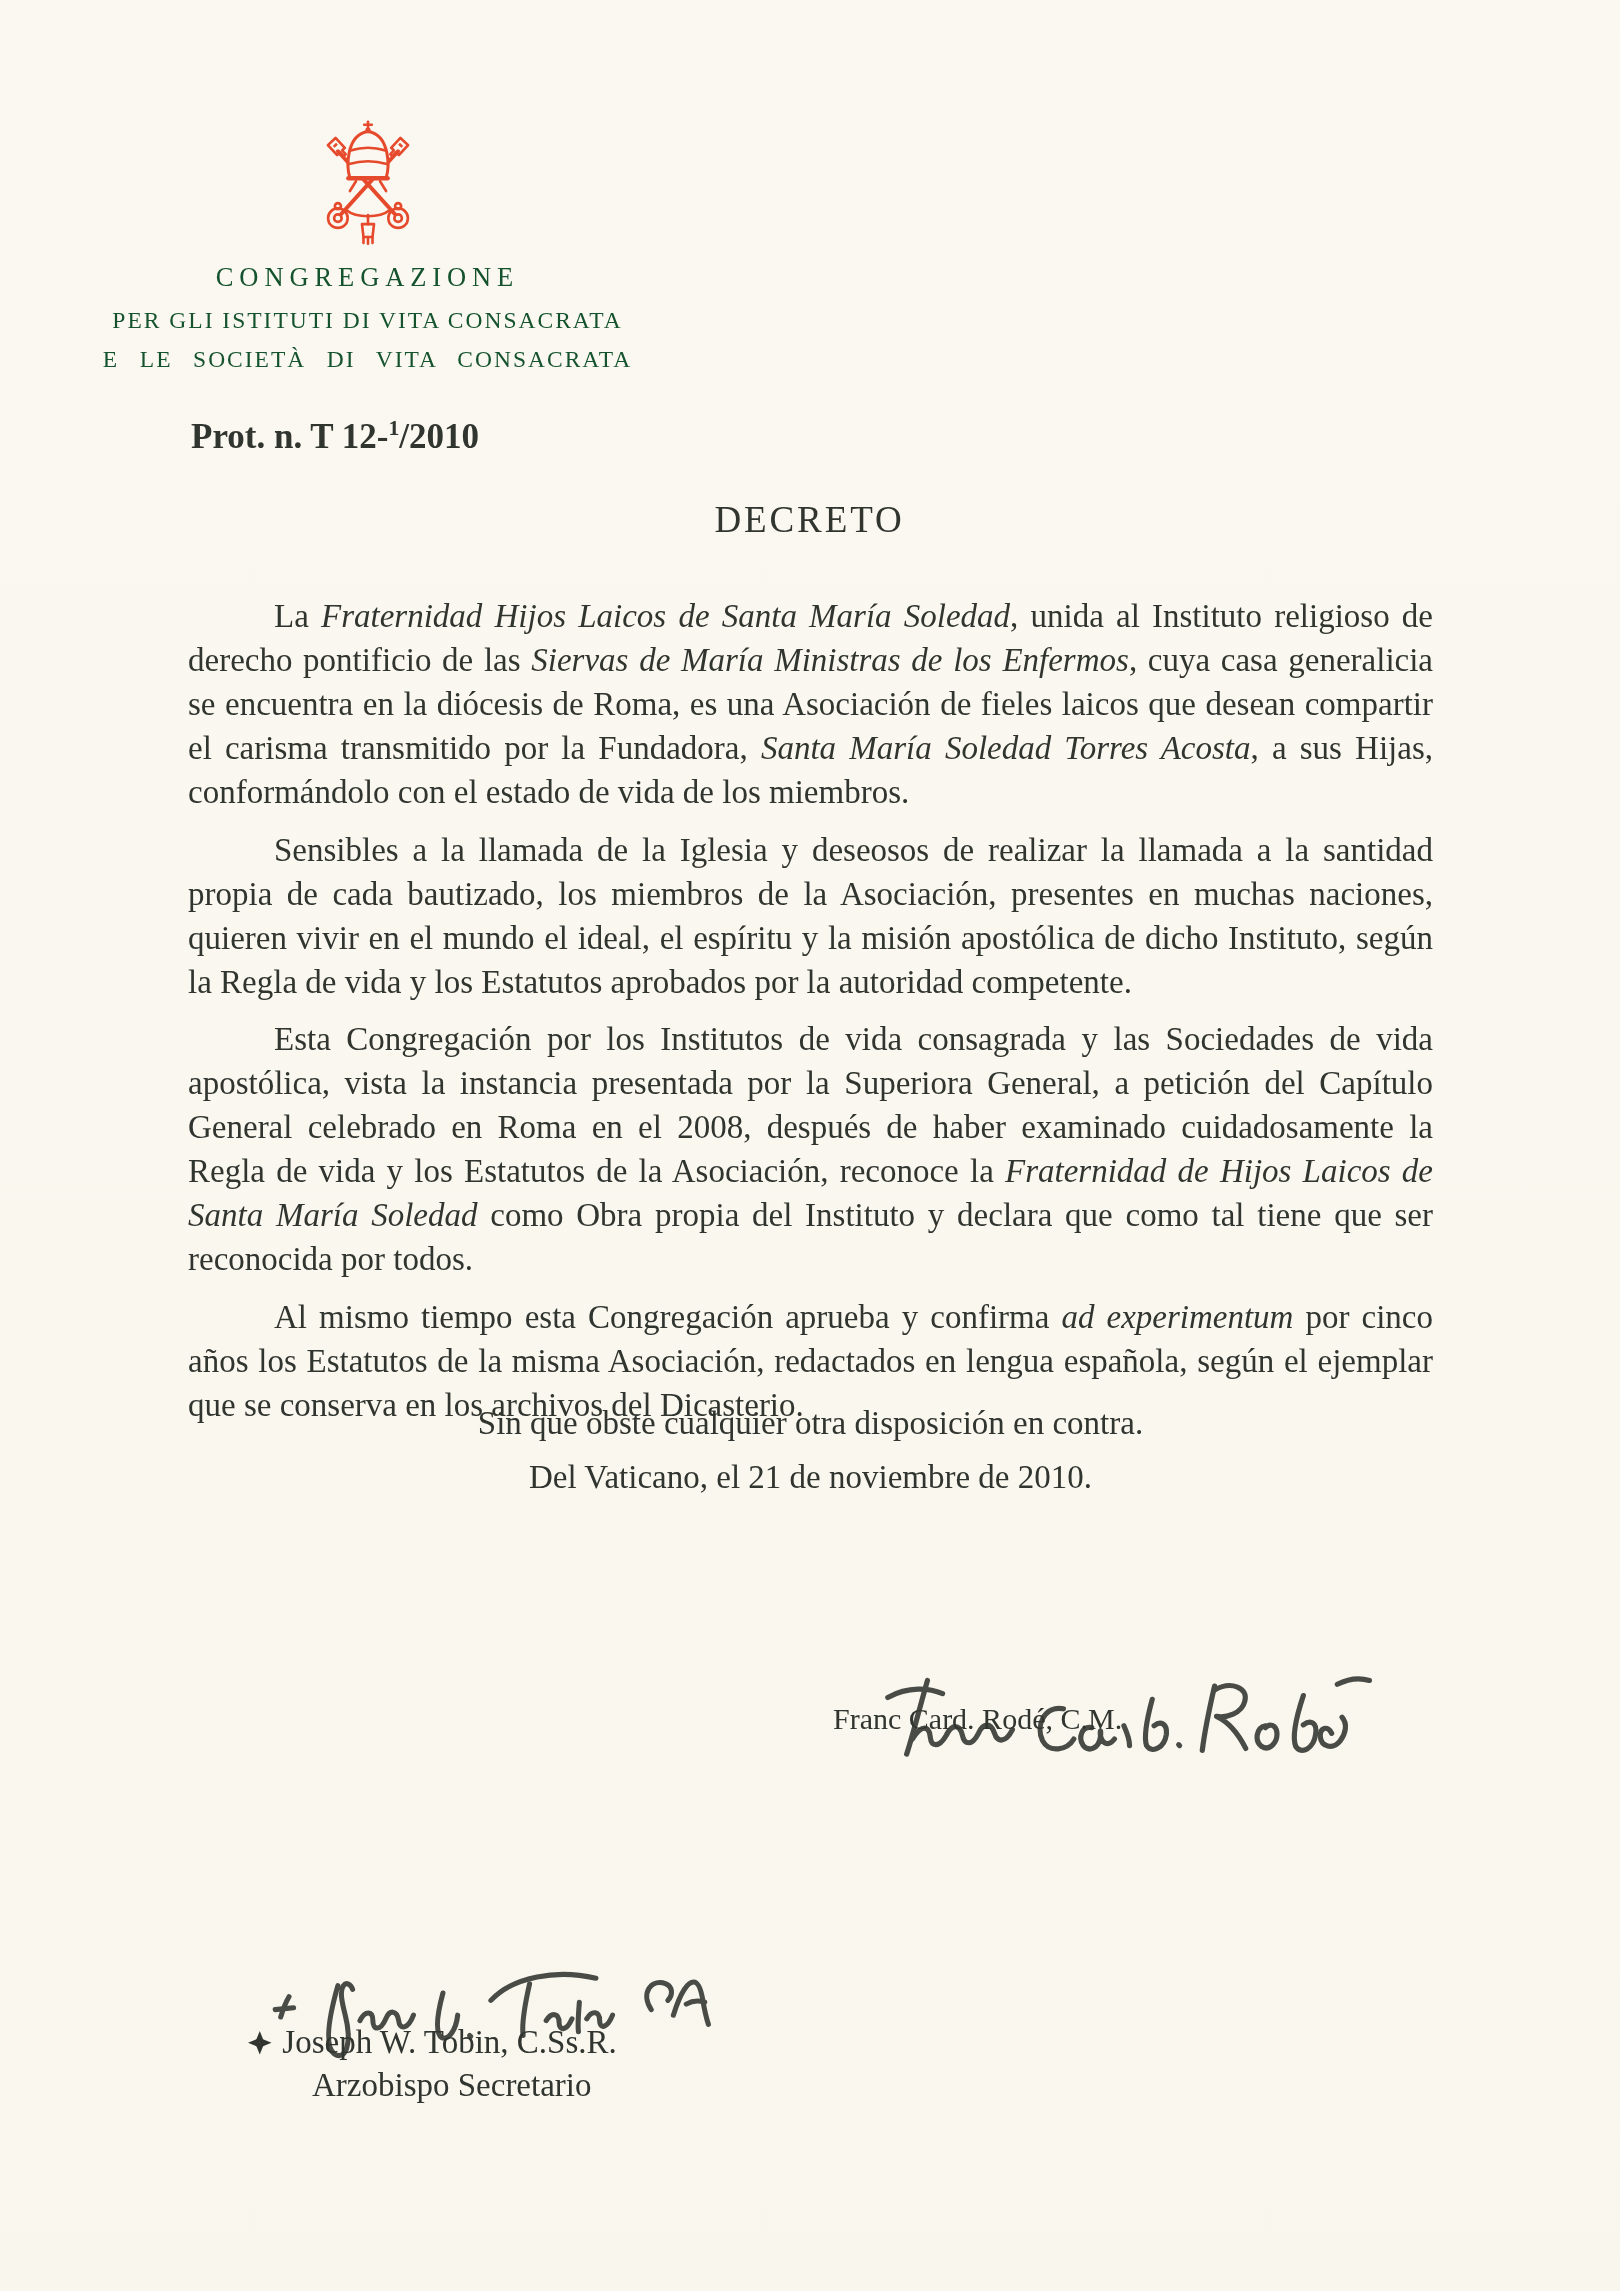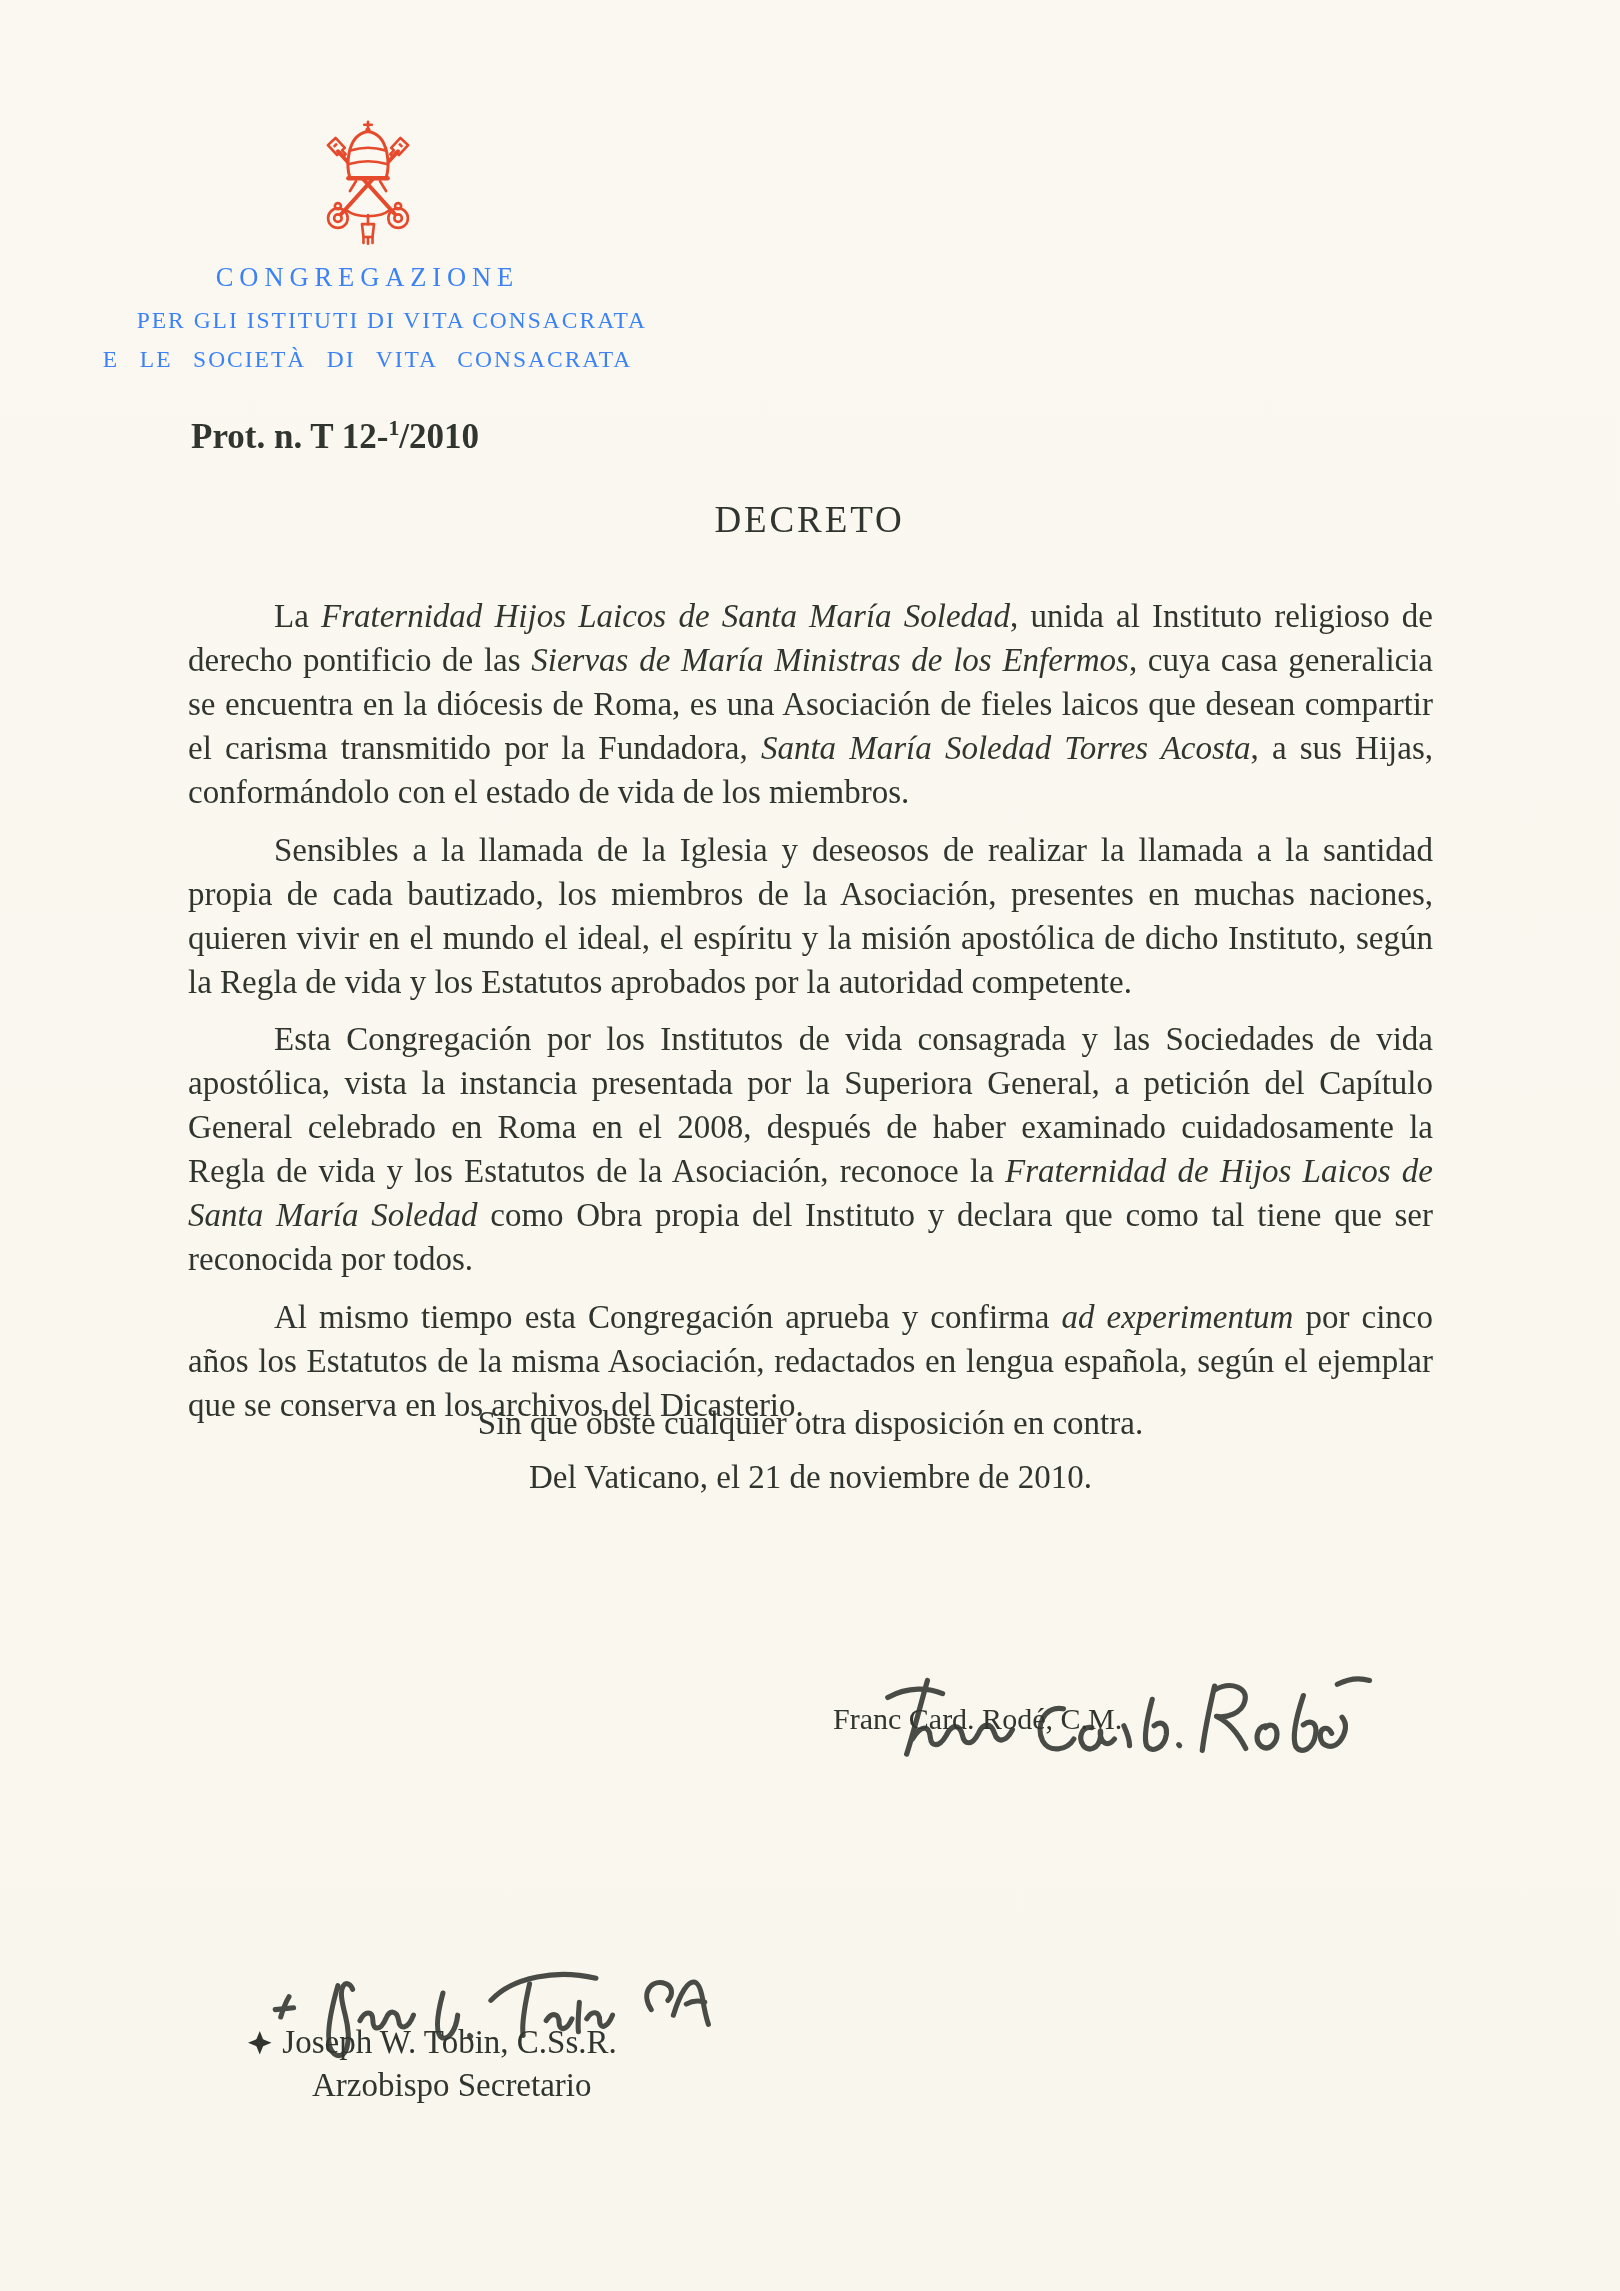--- a/index.html
+++ b/index.html
@@ -4,25 +4,25 @@
 <style>
   html,body{margin:0;padding:0;}
   body{
     width:1620px;height:2292px;position:relative;overflow:hidden;
     background:linear-gradient(180deg,#fbf8f1 0%,#faf7ef 60%,#f9f6ee 100%);
     font-family:"Liberation Serif","DejaVu Serif",serif;
     color:#31352f;
   }
   .letterhead{
     position:absolute;left:88px;top:118px;width:559px;text-align:center;
-    color:#3b82f6;
+    color:#14532d;
   }
   .emblem{display:block;margin:0 auto;}
   .lh-line1{font-size:26.5px;letter-spacing:5.9px;margin-top:15.7px;white-space:nowrap;}
-  .lh-line2{font-size:23.5px;letter-spacing:2px;margin-top:14.7px;white-space:nowrap;text-align:right;}
+  .lh-line2{font-size:23.5px;letter-spacing:2px;margin-top:14.7px;white-space:nowrap;}
   .lh-line3{font-size:23.5px;letter-spacing:2px;word-spacing:12.7px;margin-top:11.8px;white-space:nowrap;}
   .prot{position:absolute;left:191px;top:416px;font-size:35px;font-weight:bold;}
   .prot sup{font-size:62%;vertical-align:super;}
   .doc-title{
     position:absolute;left:188px;top:498px;width:1243px;text-align:center;
     font-size:37px;letter-spacing:2.9px;
   }
   .body-text{
     position:absolute;left:188px;top:594px;width:1245px;
     font-size:33px;line-height:44px;text-align:justify;

